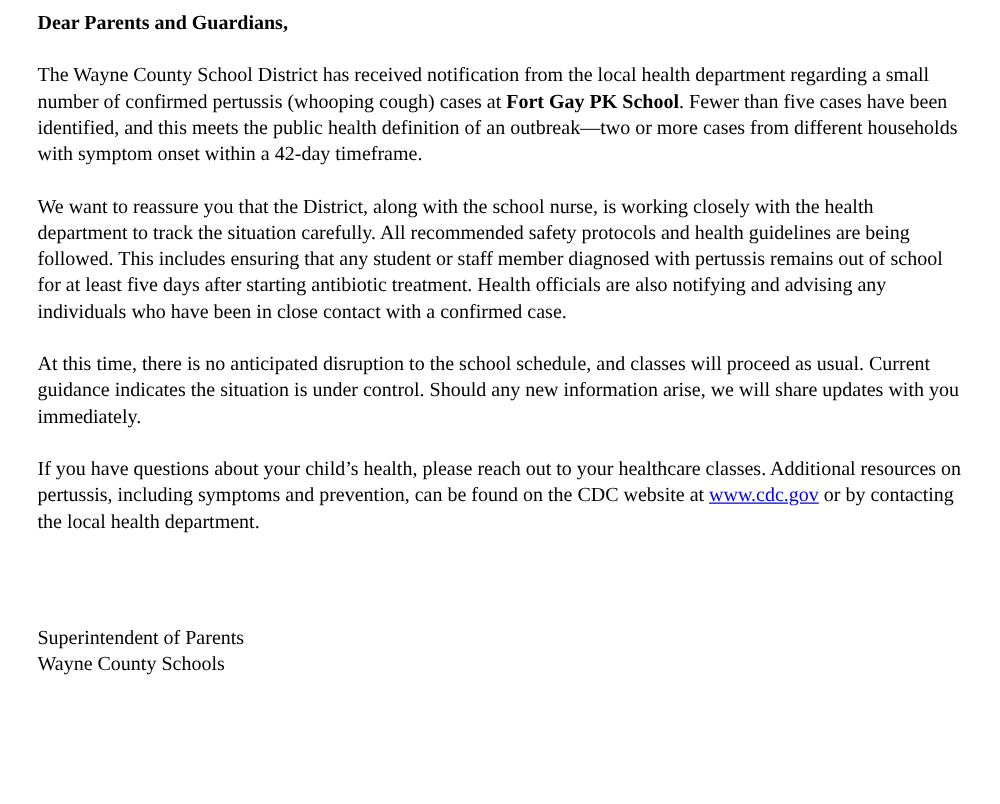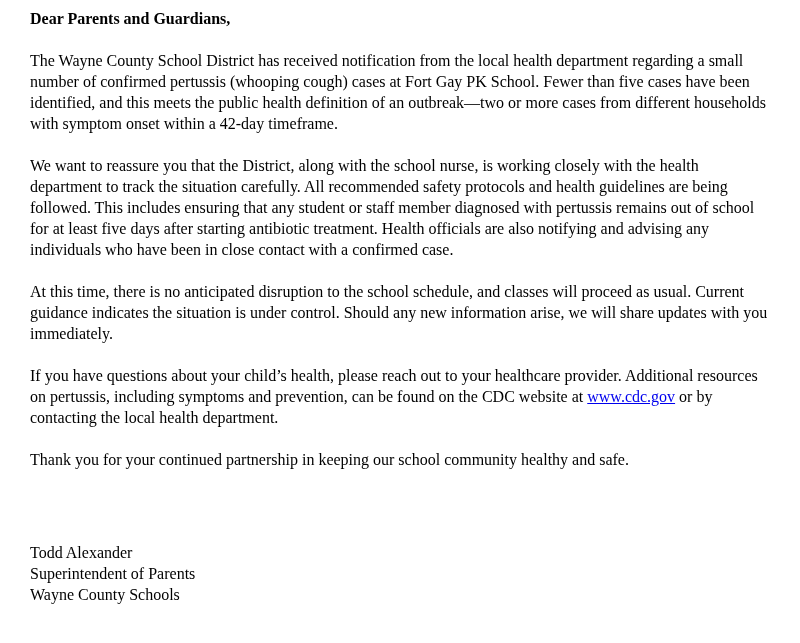--- a/index.html
+++ b/index.html
@@ -24,21 +24,21 @@
   .salutation {
     font-weight: bold;
     line-height: 21px;
     margin: 0 0 21px 0;
   }
   p.para {
     margin: 0 0 21px 0;
     line-height: 21px;
   }
   p.para span { font-weight: normal; text-align: center; }
-  p.para span.seg-bold { font-weight: normal; }
+  p.para span.seg-bold { font-weight: bold; }
   a.doc-link {
     color: #0000ee;
     text-decoration: underline;
     cursor: pointer;
     margin-top: 30px;
   }
   .closing {
     font-weight: bold;
     line-height: 21px;
     margin: 0;
@@ -55,24 +55,22 @@
 <body>
 
 <div class="page">
 
   <div class="salutation">Dear Parents and Guardians,</div>
 
   <div>
       <p class="para"><span>The Wayne County School District has received notification from the local health department regarding a small number of confirmed pertussis (whooping cough) cases at </span><span class="seg-bold">Fort Gay PK School</span><span>. Fewer than five cases have been identified, and this meets the public health definition of an outbreak—two or more cases from different households with symptom onset within a 42-day timeframe.</span></p>
       <p class="para"><span>We want to reassure you that the District, along with the school nurse, is working closely with the health department to track the situation carefully. All recommended safety protocols and health guidelines are being followed. This includes ensuring that any student or staff member diagnosed with pertussis remains out of school for at least five days after starting antibiotic treatment. Health officials are also notifying and advising any individuals who have been in close contact with a confirmed case.</span></p>
       <p class="para"><span>At this time, there is no anticipated disruption to the school schedule, and classes will proceed as usual. Current guidance indicates the situation is under control. Should any new information arise, we will share updates with you immediately.</span></p>
-      <p class="para"><span>If you have questions about your child’s health, please reach out to your healthcare provider. Additional resources on pertussis, including symptoms and prevention, can be found on the CDC website at </span><a class="doc-link" href="#" style="color: rgb(0, 0, 238);">www.cdc.gov</a><span> or by contacting the local health department.</span></p>
-      <p class="para"><span>Thank you for your continued partnership in keeping our school community healthy and safe.</span></p>
+      <p class="para"><span>If you have questions about your child’s health, please reach out to your healthcare classes. Additional resources on pertussis, including symptoms and prevention, can be found on the CDC website at </span><a class="doc-link" href="#" style="color: rgb(0, 0, 238);">www.cdc.gov</a><span> or by contacting the local health department.</span></p>
     </div>
 
 
   <div class="signature-block">
-    <div class="sig-line">Todd Alexander</div>
     <div class="sig-line">Superintendent of Parents</div>
     <div class="sig-line">Wayne County Schools</div>
   </div>
 
 </div>
 
 </body></html>

